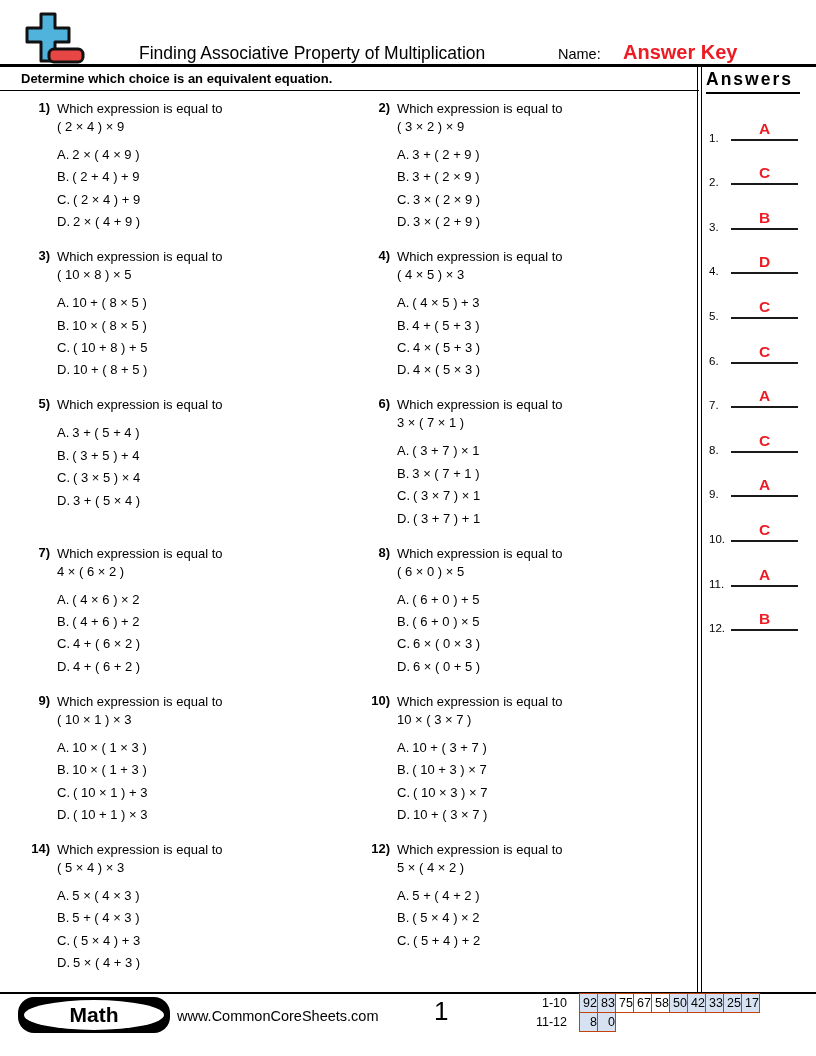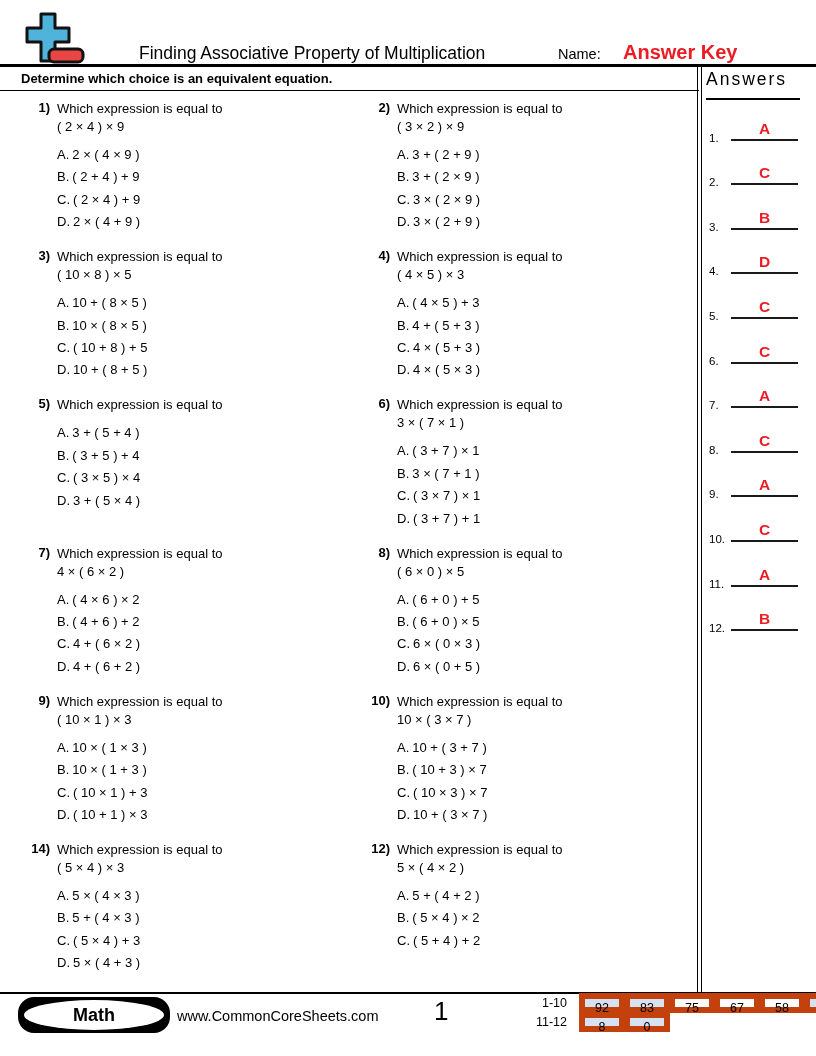--- a/index.html
+++ b/index.html
@@ -13,22 +13,22 @@
   .answer-key{position:absolute;left:623px;top:41px;font-size:20px;font-weight:bold;color:#ED1C24;}
   .header-rule{position:absolute;left:0;top:64px;width:816px;height:3px;background:#000;}
 
   
   .instruction{position:absolute;left:21px;top:71px;font-size:13px;font-weight:bold;}
   .instruction-rule{position:absolute;left:0;top:90px;width:699px;height:1px;background:#000;}
 
   
   .sidebar-rule{position:absolute;left:697px;top:66px;width:3px;height:927px;
                 border-left:1.5px solid #000;border-right:1.5px solid #000;}
-  .answers-title{position:absolute;left:706px;top:69px;width:94px;font-size:17.5px;font-weight:normal;
-                 letter-spacing:2px;border-bottom:2px solid #000;padding-bottom:8px;}
+  .answers-title{position:absolute;left:706px;top:69px;width:94px;font-size:17.5px;font-weight:bold;
+                 letter-spacing:2px;border-bottom:2px solid #000;padding-bottom:2px;}
   .answers-list{position:absolute;left:704px;top:106px;width:108px;}
   .answer-entry{position:relative;height:44.6px;}
   .a-num{position:absolute;left:5px;bottom:7px;font-size:11.5px;}
   .a-line{position:absolute;left:27px;right:14px;bottom:10px;border-top:2px solid #1a1a1a;}
   .a-letter{position:absolute;left:27px;right:14px;bottom:13px;text-align:center;
             font-size:15.5px;font-weight:bold;color:#ED1C24;}
 
   
   .questions{position:absolute;left:20px;top:96px;width:676px;display:grid;
              grid-template-columns:340px 336px;grid-auto-rows:148.2px;}
@@ -37,29 +37,29 @@
   .q-body{margin-left:37px;padding-top:4px;}
   .q-prompt,.q-expr{line-height:18px;}
   .choices{margin-top:8px;}
   .choice{line-height:22.4px;}
   .choice .cl{margin-right:3px;}
 
   
   .footer-rule{position:absolute;left:0;top:992px;width:816px;height:2px;background:#000;}
   .math-badge{position:absolute;left:18px;top:997px;width:152px;height:36px;background:#000;border-radius:16px;}
   .math-oval{position:absolute;left:6px;top:3px;width:140px;height:30px;background:#fff;border-radius:50%;
-             text-align:center;line-height:30px;font-size:18px;font-weight:bold;}
+             text-align:center;line-height:30px;font-size:21px;font-weight:bold;}
   .website{position:absolute;left:177px;top:1008px;font-size:14.5px;}
   .page-num{position:absolute;left:434px;top:996px;font-size:26px;}
   .score{position:absolute;left:523px;top:993px;font-size:12.5px;}
   .score-row{display:flex;height:20px;margin-top:-1px;}
   .score-row:first-child{margin-top:0;}
   .score-label{width:44px;text-align:right;padding-right:12px;line-height:20px;}
   .score-cells{display:flex;}
-  .score-cell{width:46px;border:6px solid #c2410c;margin-left:-1px;text-align:center;line-height:18px;
+  .score-cell{width:19px;border:1px solid #c2410c;margin-left:-1px;text-align:right;line-height:18px;
               box-sizing:border-box;background:#fff;}
   .score-cell:first-child{margin-left:0;}
   .score-cell.shaded{background:#D6E2F2;}
 </style>
 </head>
 <body>
 
 <div class="page">
 
   <svg class="logo" width="66" height="54" viewBox="0 0 62 54">

